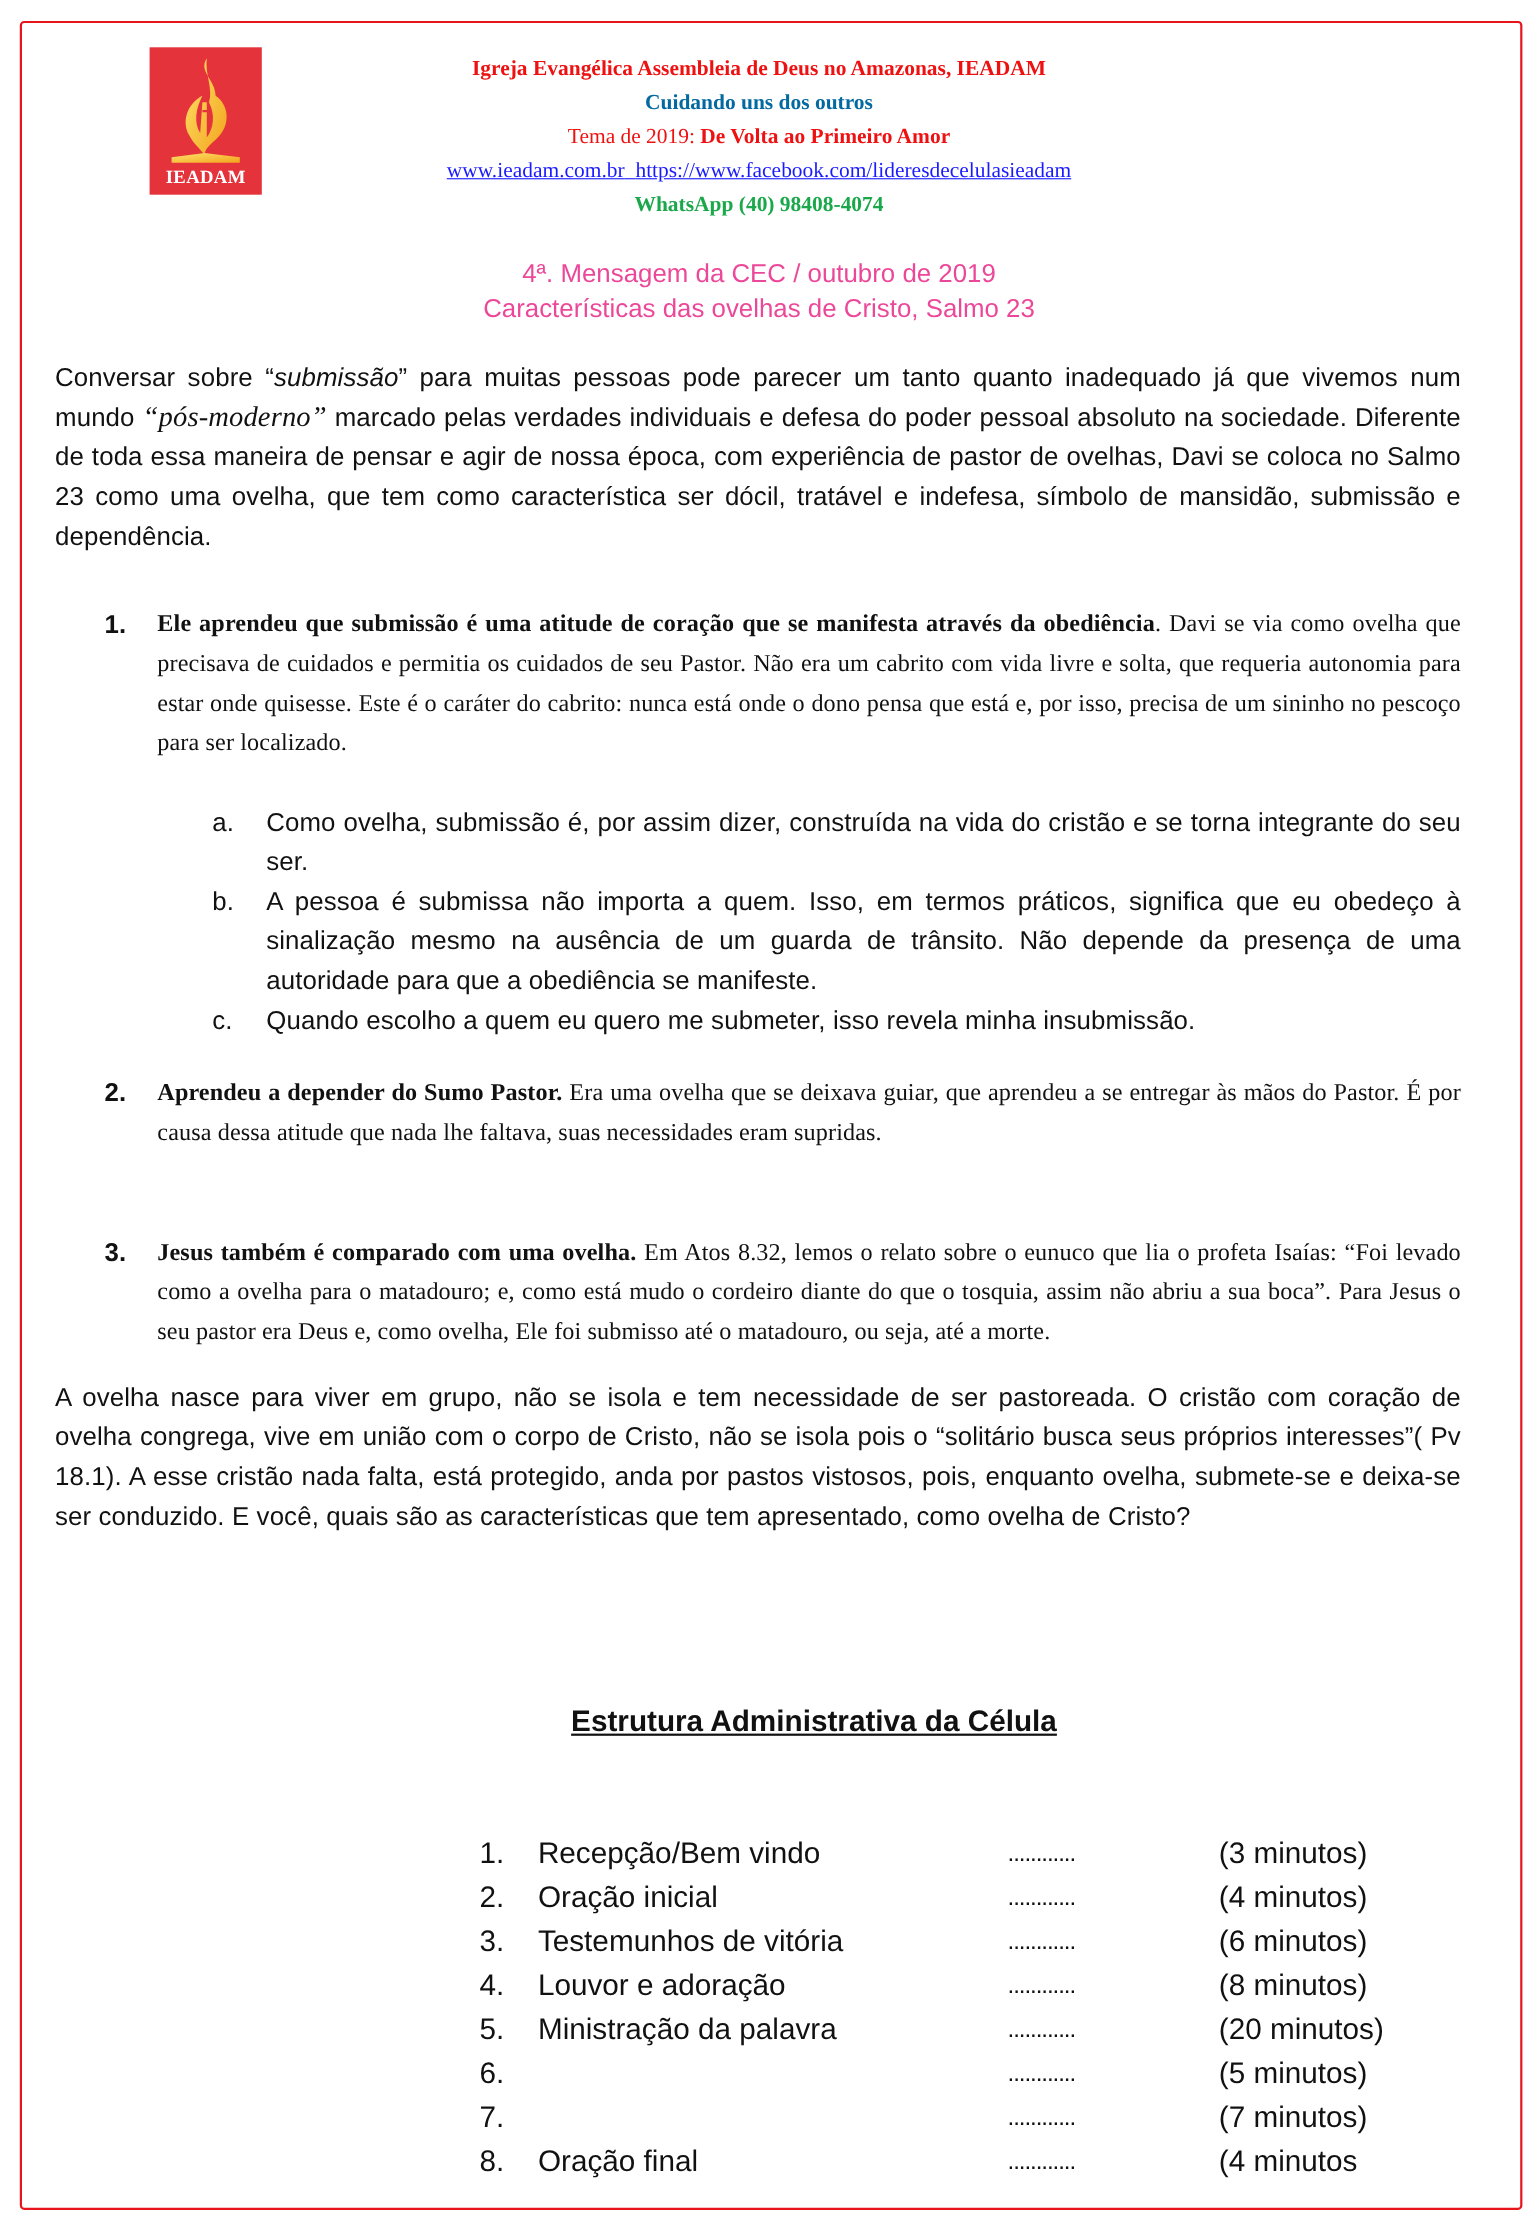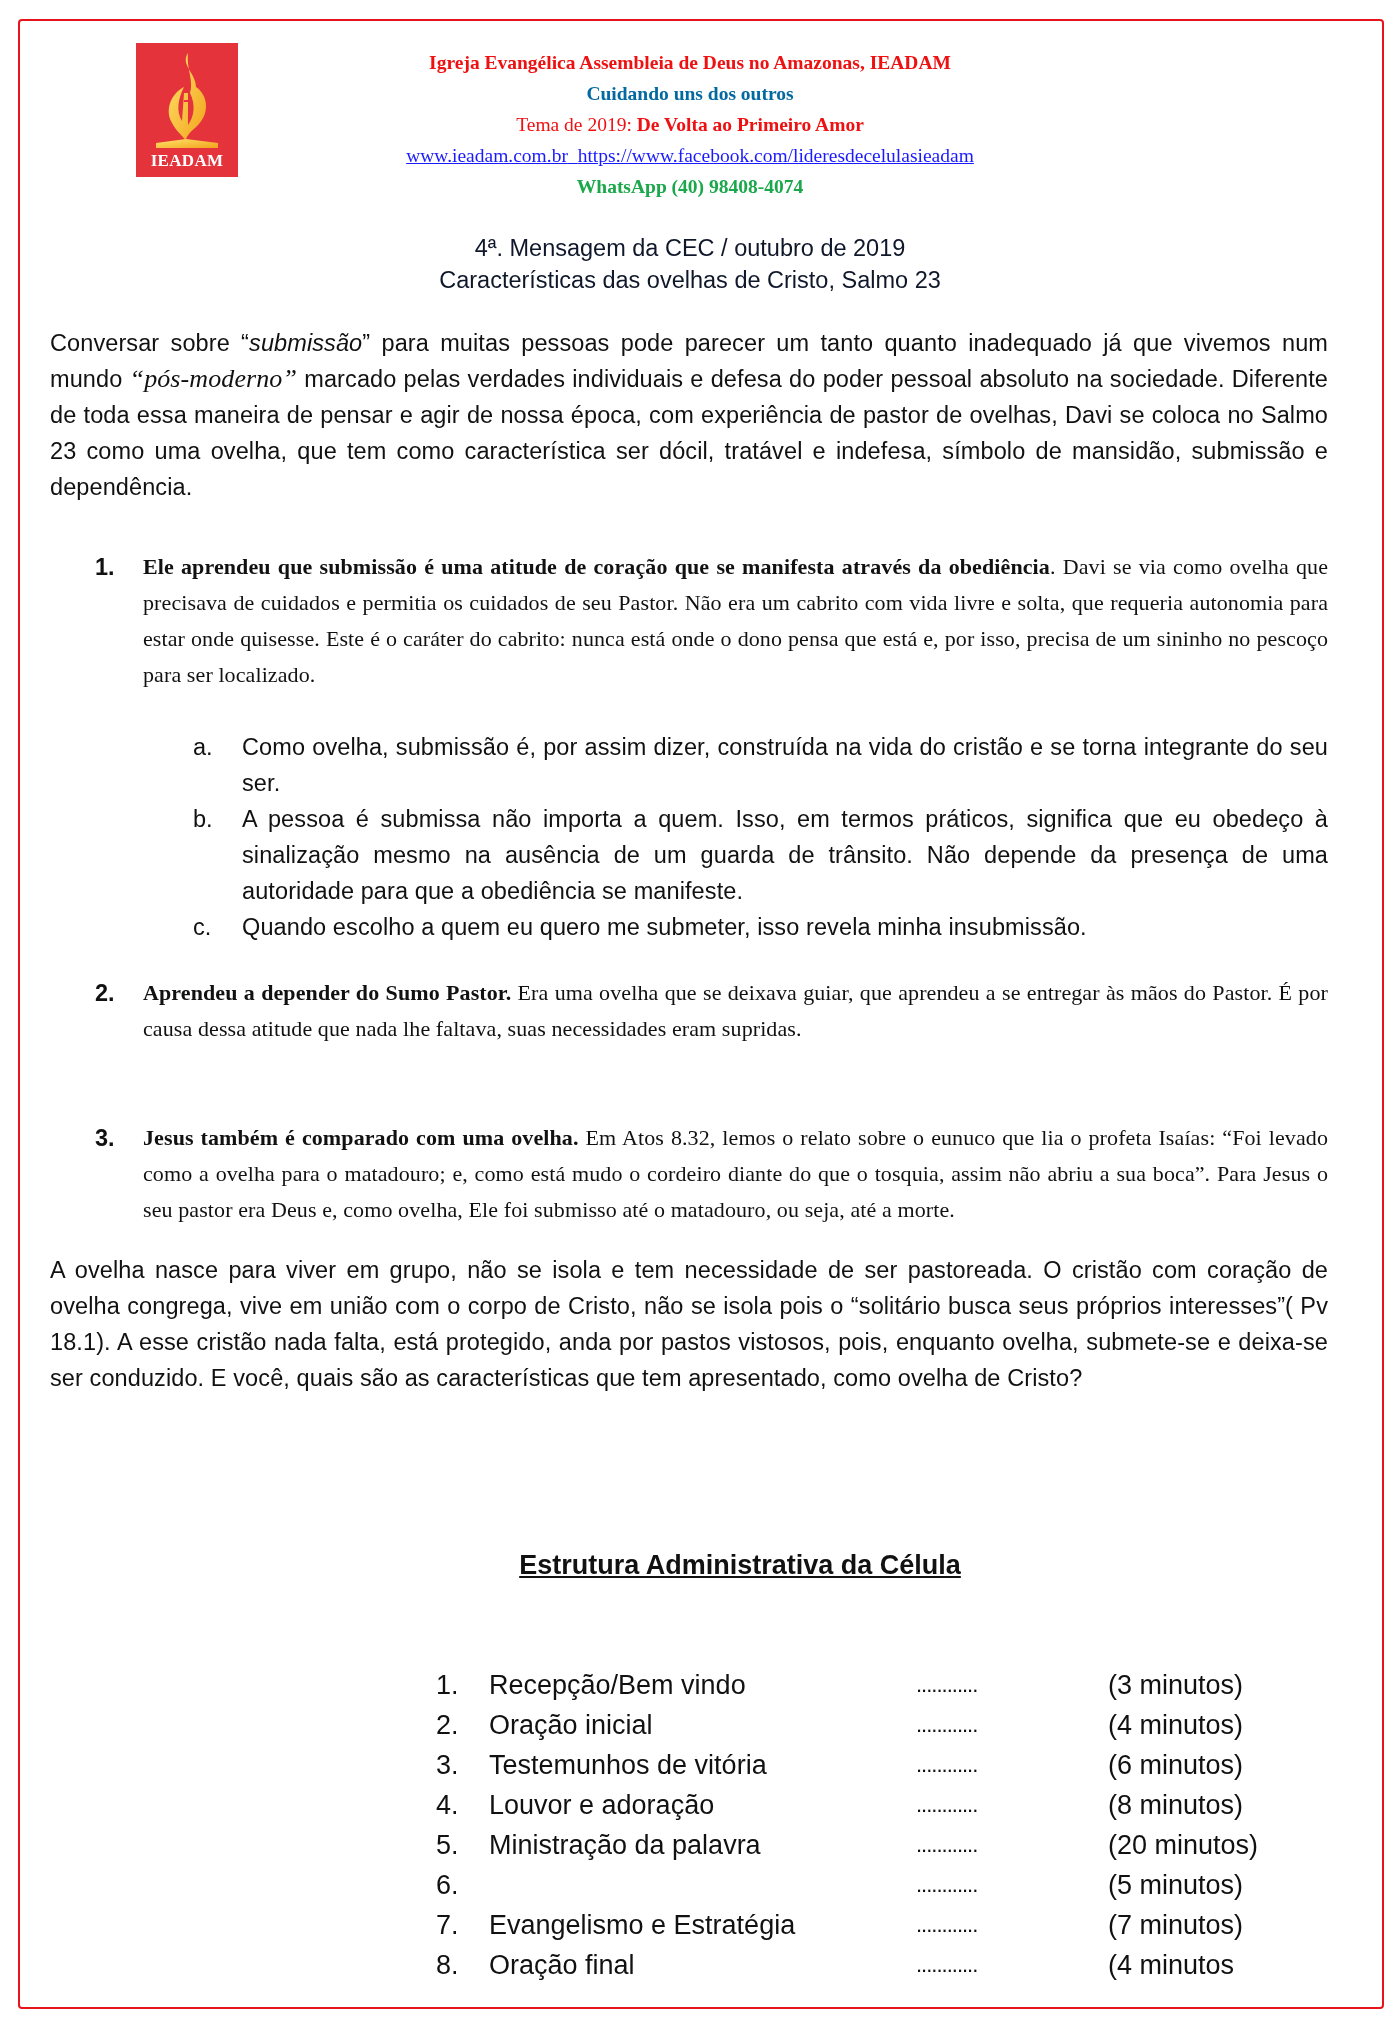--- a/index.html
+++ b/index.html
@@ -9,21 +9,21 @@
   .logo svg { position: absolute; left: 0; top: 0; }
   .logo-text { position: absolute; left: 0; width: 102px; top: 108px; text-align: center; color: #ffffff; font-family: "Liberation Serif", serif; font-weight: bold; font-size: 17px; letter-spacing: 0.3px; }
   .hdr { position: absolute; left: 260px; width: 860px; text-align: center; font-family: Liberation Serif, serif; font-size: 19.5px; line-height: 31px; }
   .hdr-l1 { top: 47px; color: #ee1111; font-weight: bold; }
   .hdr-l2 { top: 78px; color: #0369a1; font-weight: bold; }
   .hdr-l3 { top: 109px; color: #ee1111; }
   .hdr-l3 b { font-weight: bold; }
   .hdr-l4 { top: 140px; color: #1a1aff; text-align: center; }
   .hdr-l4 a { color: #1a1aff; text-decoration: underline; }
   .hdr-l5 { top: 171px; color: #1aa84a; font-weight: bold; }
-  .title { position: absolute; left: 300px; width: 780px; text-align: center; font-size: 23.5px; line-height: 32px; color: #0f172a; }
+  .title { position: absolute; left: 300px; width: 780px; text-align: center; font-size: 23.5px; line-height: 32px; color: #ec4899; }
   .title1 { top: 232px; }
   .title2 { top: 264px; }
   .para { position: absolute; left: 50px; width: 1278px; font-size: 23.5px; line-height: 36px; text-align: justify; letter-spacing: 0.1px; }
   .para i.serif { font-family: "Liberation Serif", serif; font-size: 26px; }
   .p1 { top: 325px; }
   .num { position: absolute; font-size: 23.5px; line-height: 36px; font-weight: bold; }
   .item { position: absolute; left: 143px; width: 1185px; font-size: 22px; line-height: 36px; text-align: justify; letter-spacing: 0.1px; font-family: Liberation Serif, serif; }
   .sub-letter { position: absolute; left: 193px; font-size: 23.5px; line-height: 36px; }
   .sub { position: absolute; left: 242px; width: 1086px; font-size: 23.5px; line-height: 36px; text-align: justify; letter-spacing: 0.1px; }
   .p2 { top: 1252px; }
@@ -118,21 +118,20 @@
       <span class="rd">............</span>
       <span class="rt">(20 minutos)</span>
     </div>
     <div class="row" style="top: 1865px;">
       <span class="rn">6.</span>
       <span class="rd">............</span>
       <span class="rt">(5 minutos)</span>
     </div>
     <div class="row" style="top: 1905px;">
       <span class="rn">7.</span>
-      <span class="rl">Evangelismo e Estratégia</span>
       <span class="rd">............</span>
       <span class="rt">(7 minutos)</span>
     </div>
     <div class="row" style="top: 1945px;">
       <span class="rn">8.</span>
       <span class="rl">Oração final</span>
       <span class="rd">............</span>
       <span class="rt">(4 minutos</span>
     </div>
   </div>

